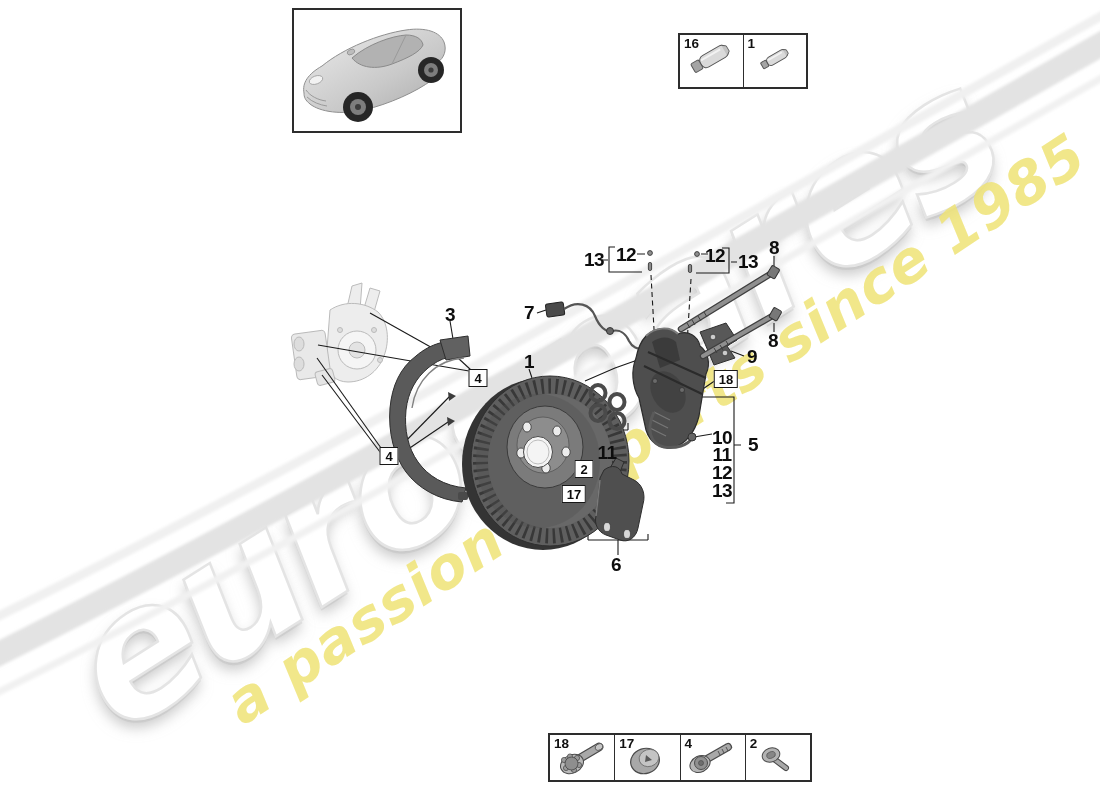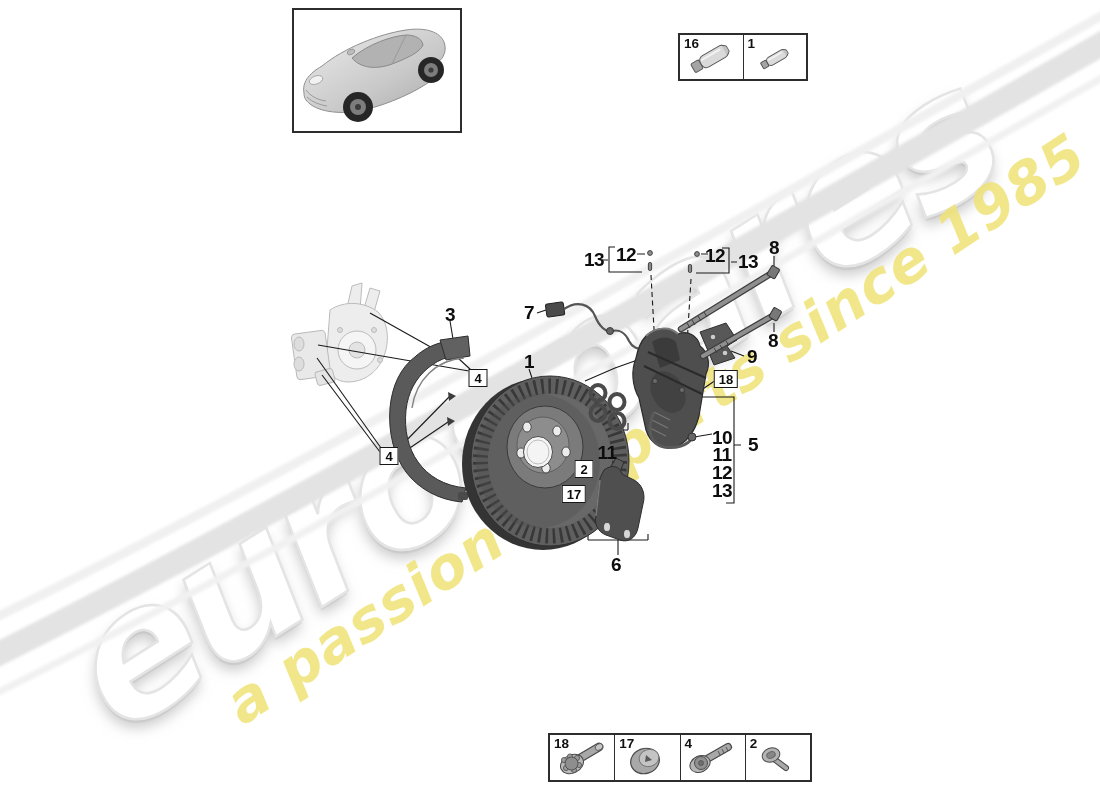--- a/index.html
+++ b/index.html
@@ -212,21 +212,21 @@
       <ellipse cx="64" cy="97" rx="3" ry="3" fill="#3c3c3c"></ellipse>
       <ellipse cx="137" cy="60" rx="13" ry="13" fill="#262626"></ellipse>
       <ellipse cx="137" cy="60" rx="7" ry="7" fill="#7d7d7d"></ellipse>
       <ellipse cx="137" cy="60" rx="2.6" ry="2.6" fill="#3c3c3c"></ellipse>
       <ellipse cx="22" cy="70" rx="7" ry="4" transform="rotate(-20 22 70)" fill="#f2f2f2" stroke="#9e9e9e" stroke-width="0.8"></ellipse>
       <path d="M12,80 C16,86 24,90 32,91 M13,87 C18,92 26,95 33,96" stroke="#9a9a9a" stroke-width="1" fill="none"></path>
       <ellipse cx="57" cy="42" rx="4" ry="2.5" transform="rotate(-25 57 42)" fill="#bdbdbd" stroke="#8a8a8a" stroke-width="0.7"></ellipse>
     </svg>
   </div>
 
-  <div class="thumb-box" style="left:678px;top:33px;width:130px;height:48px;border-width:2px;z-index:20;">
+  <div class="thumb-box" style="left:678px;top:33px;width:130px;height:56px;border-width:2px;z-index:20;">
     <div class="cellrow">
       <div class="cell">
         <span class="cell-label">16</span>
         <svg width="63" height="40" viewBox="0 0 63 40">
           <g transform="translate(33,22) rotate(-30)">
             <rect x="-14" y="-6.5" width="30" height="13" rx="5.5" fill="#dadada" stroke="#555" stroke-width="1"></rect>
             <path d="M13,-6 L17,-3 L17,3 L13,6" fill="#c2c2c2" stroke="#555" stroke-width="0.8"></path>
             <rect x="-23" y="-5" width="9" height="10" rx="1.5" fill="#a4a4a4" stroke="#555" stroke-width="1"></rect>
             <path d="M-12,-3 L10,-3" stroke="#f2f2f2" stroke-width="2"></path>
           </g>

